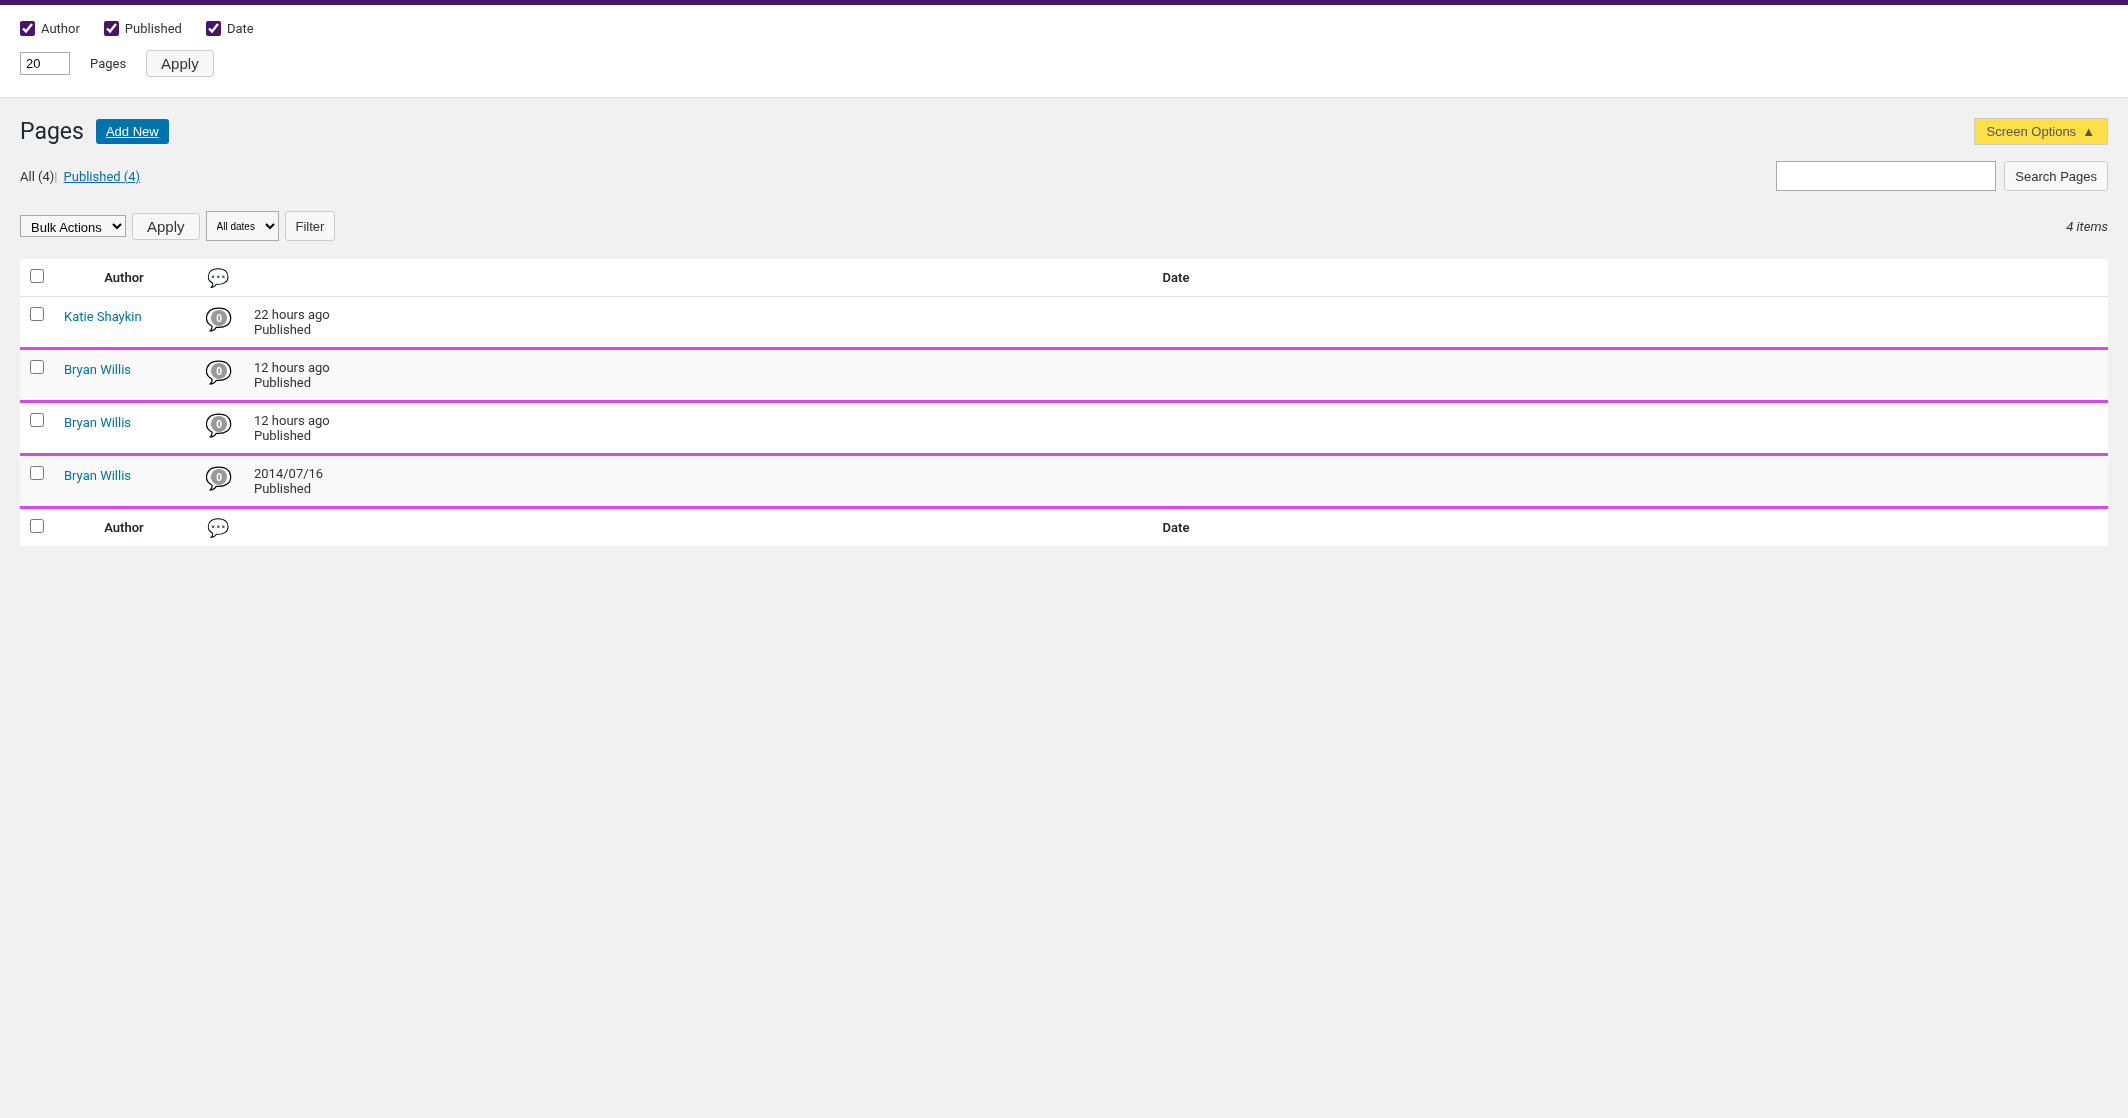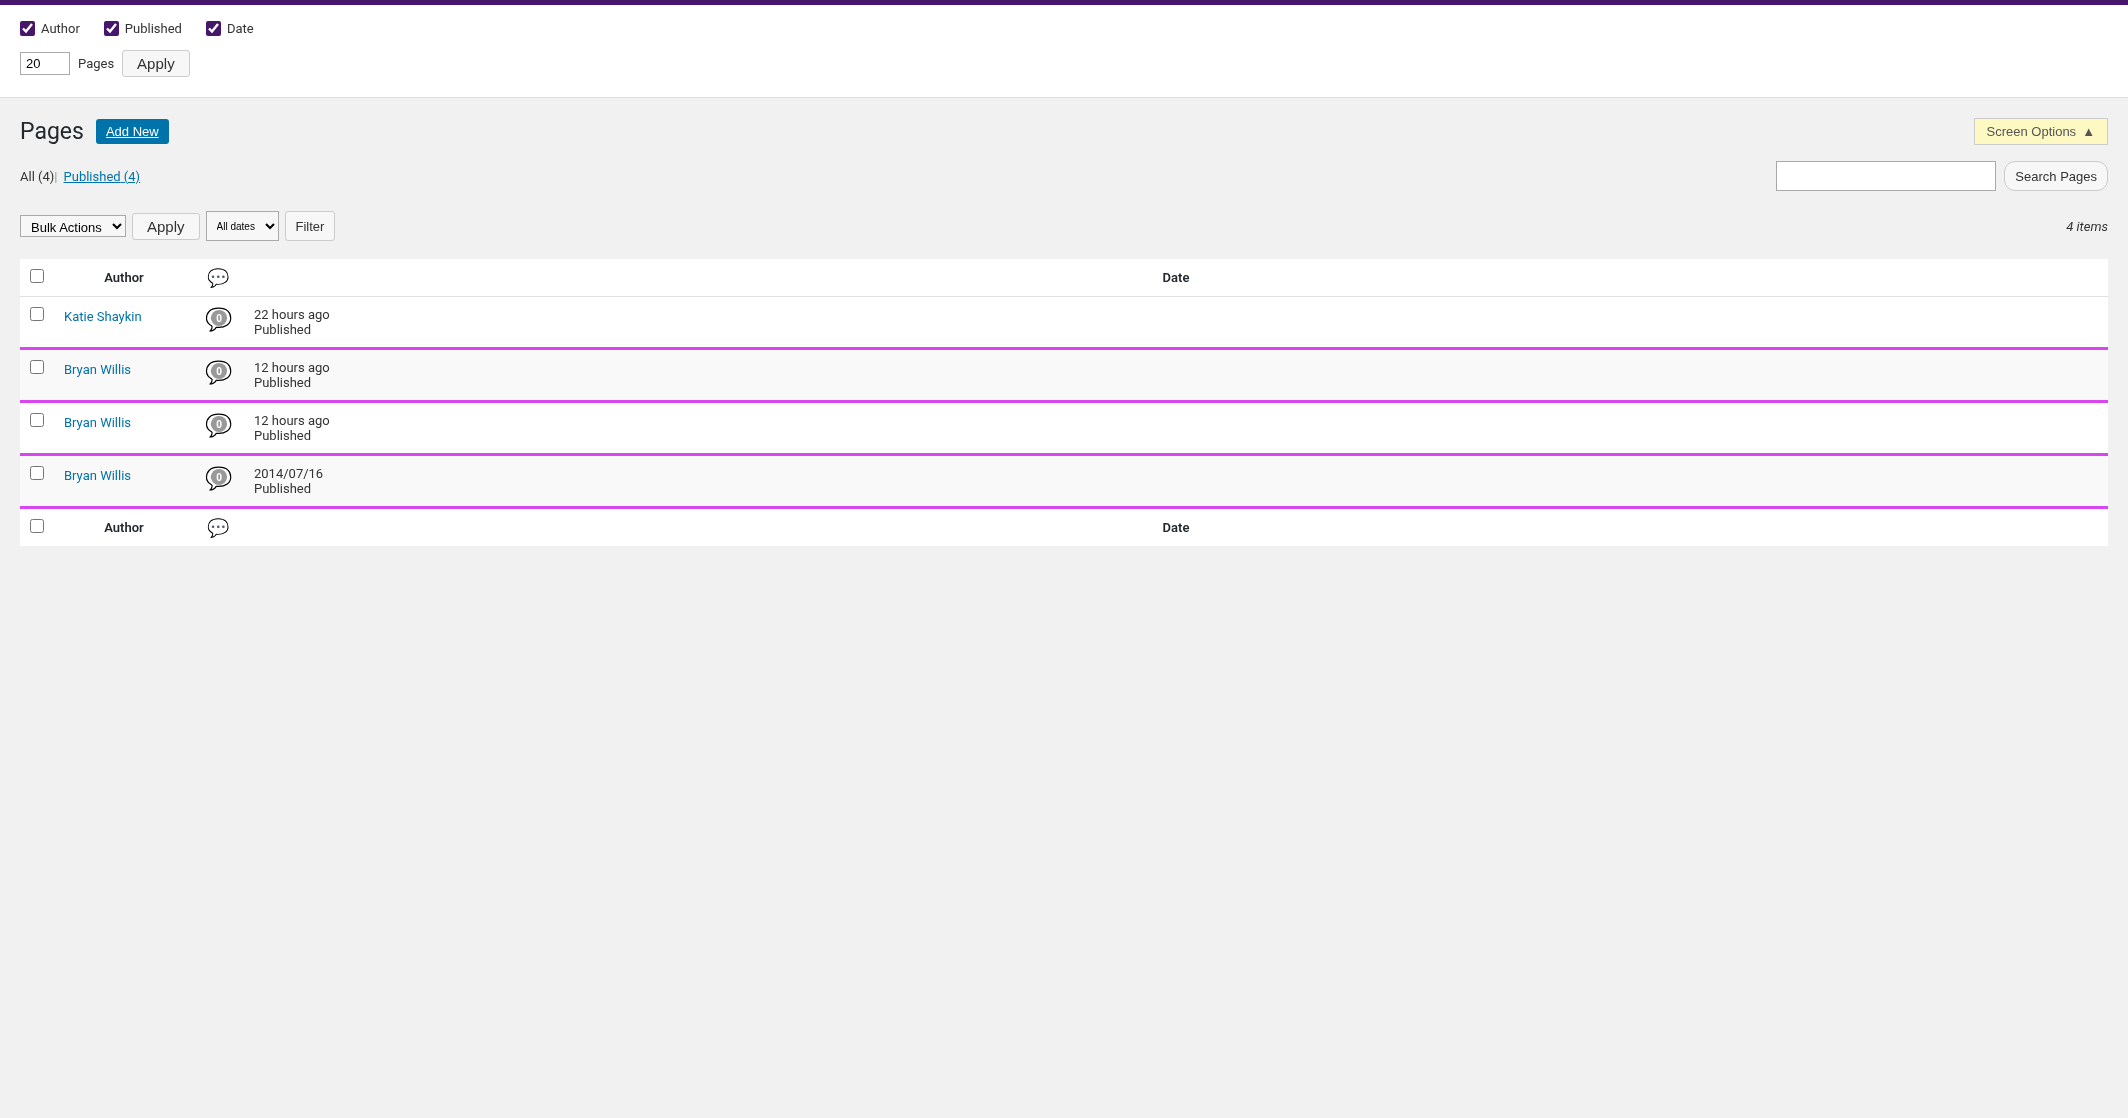--- a/index.html
+++ b/index.html
@@ -44,21 +44,21 @@
 
     .checkbox-item input[type="checkbox"] {
       accent-color: #46166b;
       width: 15px;
       height: 15px;
     }
 
     .pages-per-row {
       display: flex;
       align-items: center;
-      gap: 8px;
+      gap: 20px;
     }
 
     .pages-input {
       width: 50px;
       border: 1px solid #aaa;
       padding: 3px 5px;
       font-size: 13px;
       border-radius: 0;
     }
 
@@ -110,21 +110,21 @@
       font-size: 13px;
       cursor: pointer;
       border-radius: 3px;
       text-decoration: underline;
     }
 
     .screen-options-toggle {
       display: flex;
       align-items: center;
       gap: 6px;
-      background: #fef9c3;
+      background: #fde047;
       border: 1px solid #ccc;
       padding: 5px 12px;
       font-size: 13px;
       cursor: pointer;
       color: #555;
       border-radius: 0;
     }
 
     .table-nav {
       display: flex;
@@ -172,21 +172,21 @@
     }
 
     .search-btn {
       background: #f7f7f7;
       border: 1px solid #ccc;
       padding: 4px 10px;
       font-size: 13px;
       cursor: pointer;
       height: 30px;
       color: #333;
-      border-radius: 11px;
+      border-radius: 3px;
     }
 
     .bulk-row {
       display: flex;
       align-items: center;
       justify-content: space-between;
       margin-bottom: 0;
     }
 
     .bulk-row-left {

